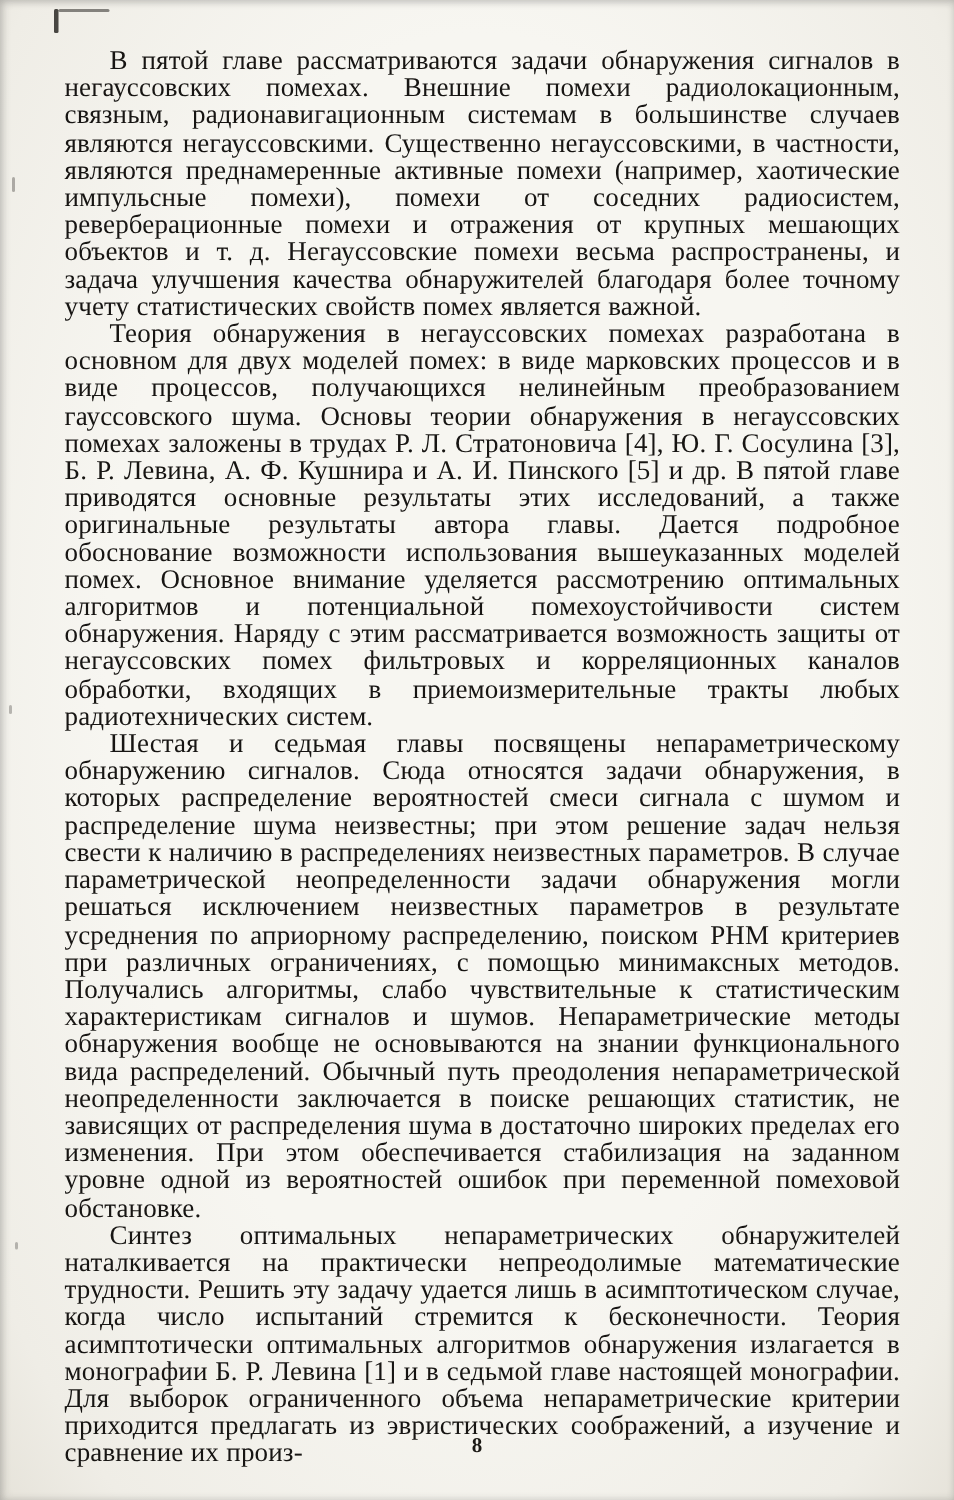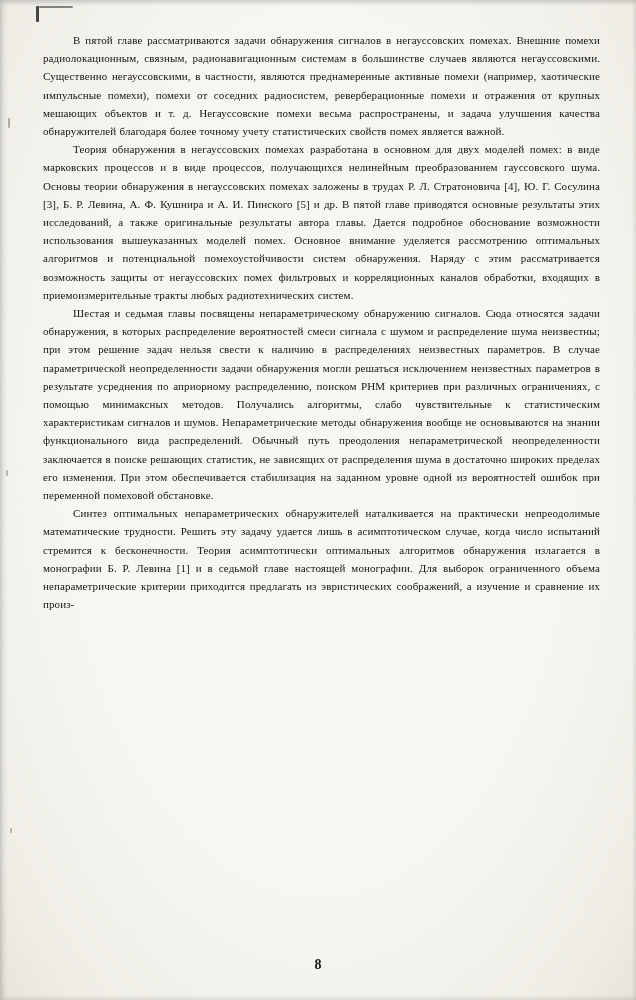--- a/index.html
+++ b/index.html
@@ -20,21 +20,21 @@
     background: radial-gradient(ellipse at 50% 45%, #f7f6f1 55%, #efede6 88%, #e6e3da 100%);
     color: #171513;
     box-shadow: inset 2px 0 6px rgba(40,40,40,0.18), inset 0 2px 5px rgba(40,40,40,0.14);
   }
   .text-block {
     position: absolute;
     left: 43px;
     right: 36px;
     top: 31px;
     text-align: justify;
-    font-size: 11px;
+    font-size: 18px;
     line-height: 18.2px;
     letter-spacing: 0.1px;
     word-spacing: 0.3px;
   }
   .text-block p {
     margin: 0;
     padding: 0;
     text-indent: 30px;
   }
   .page-number {

